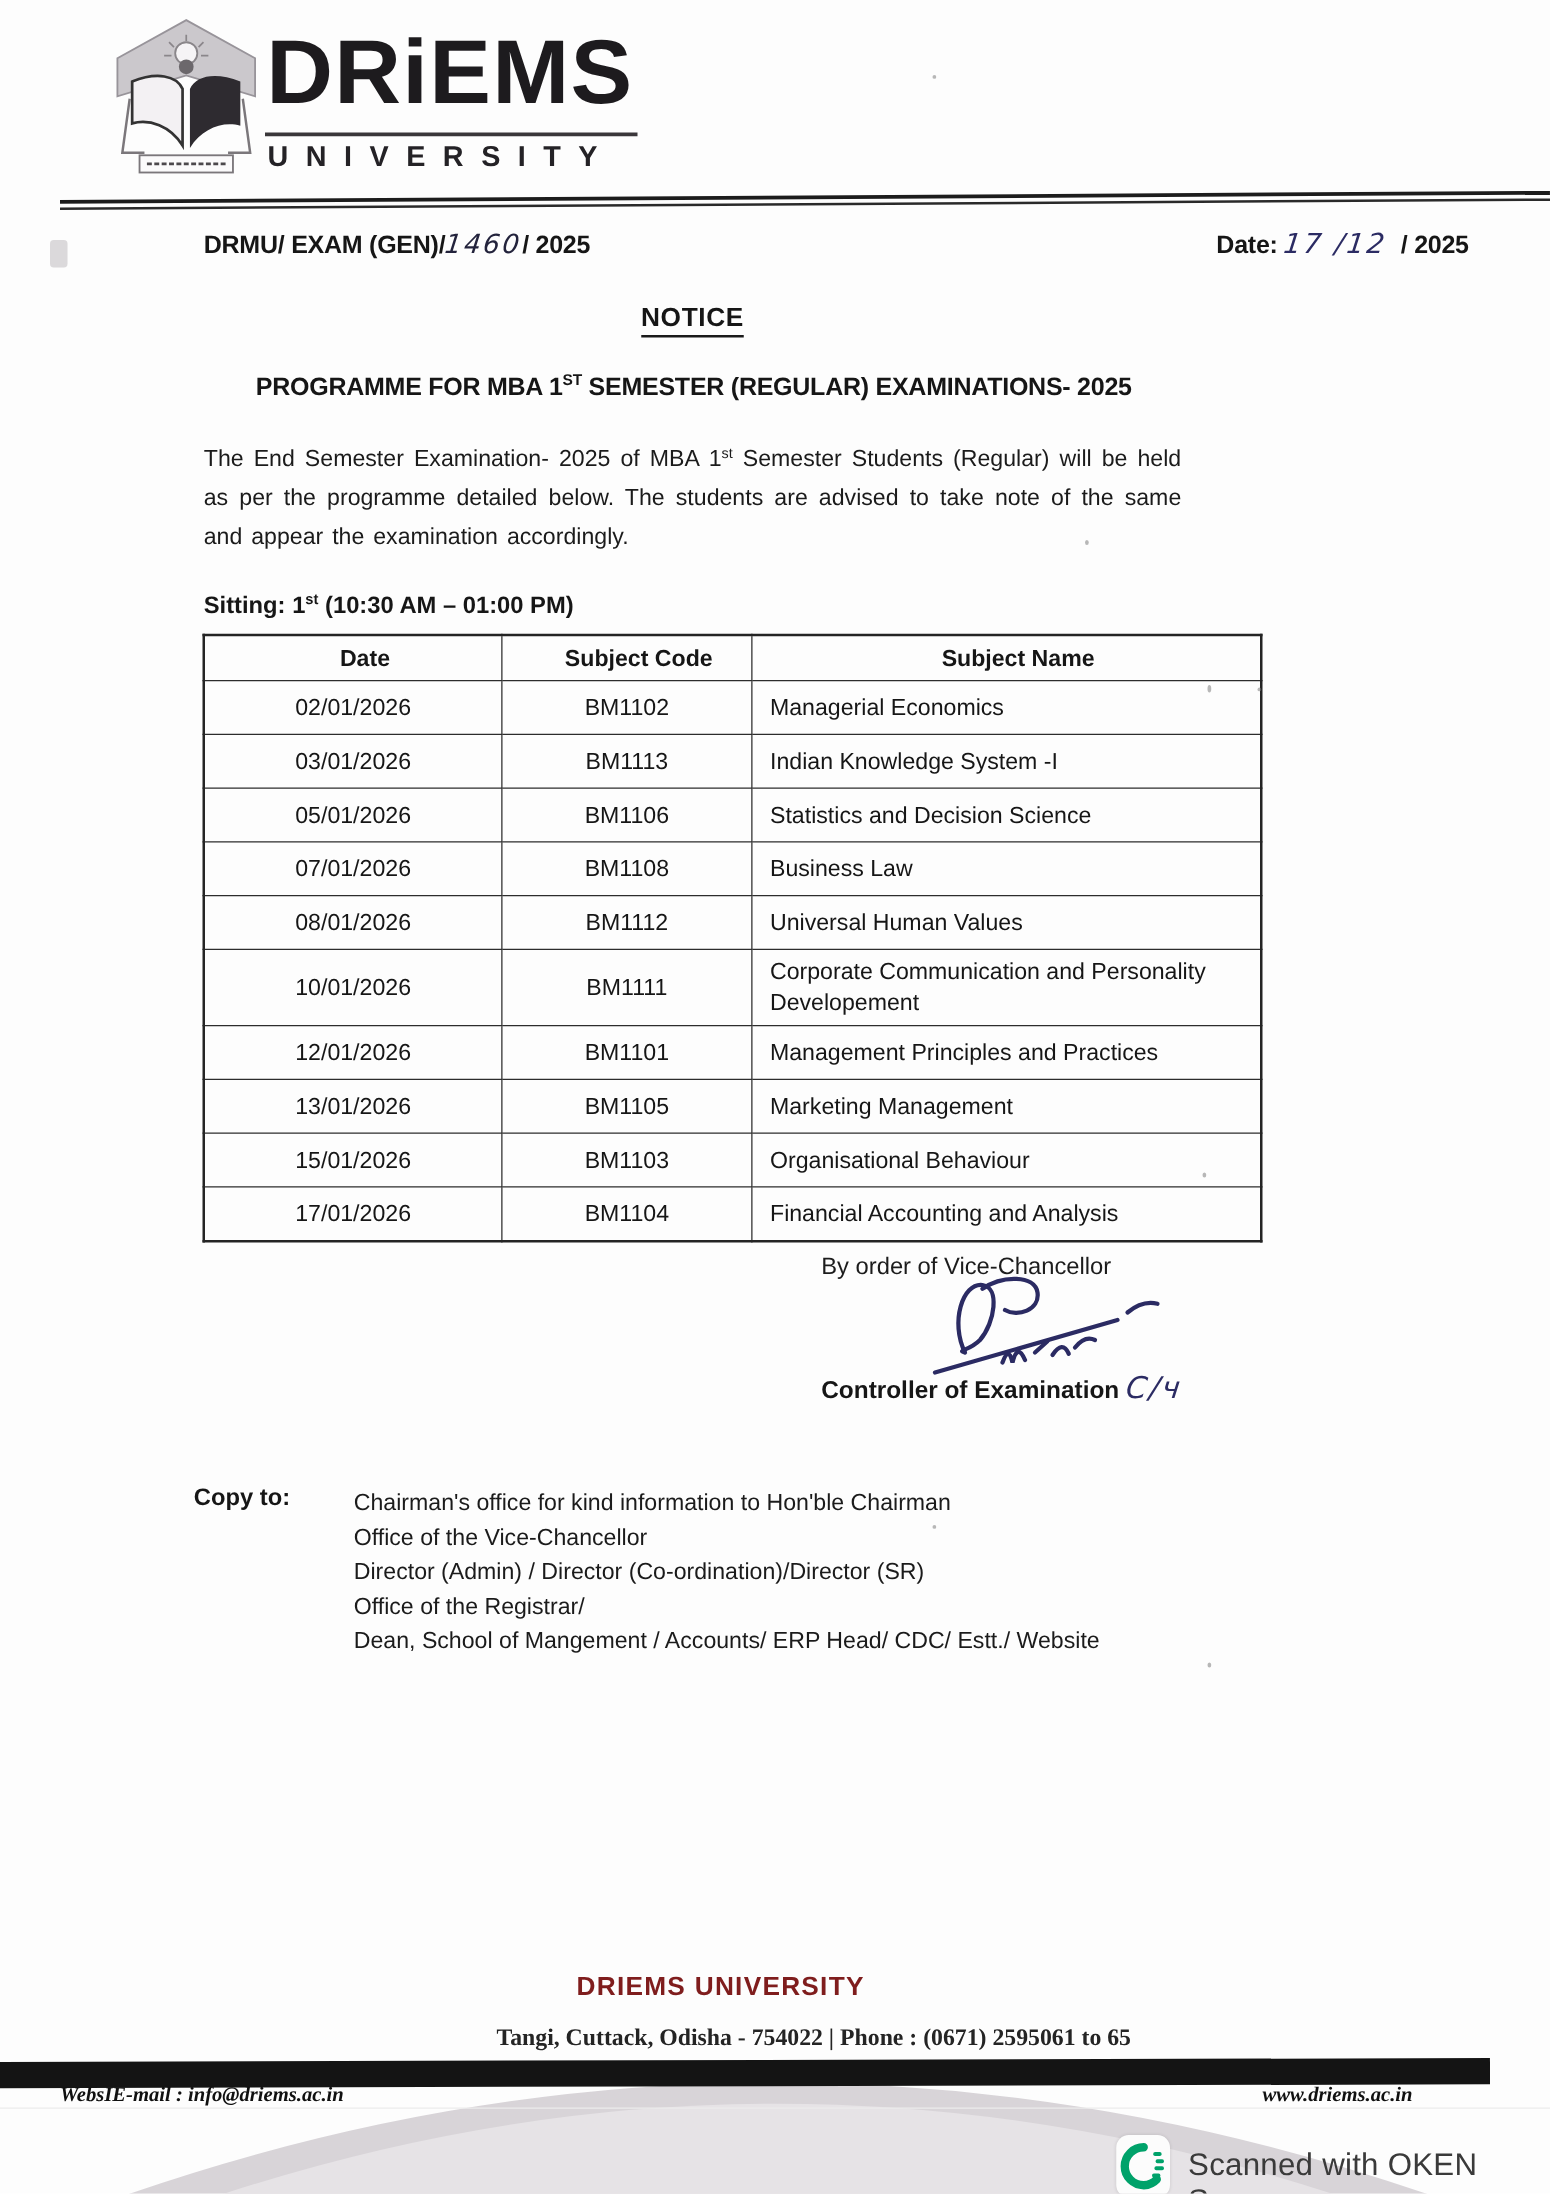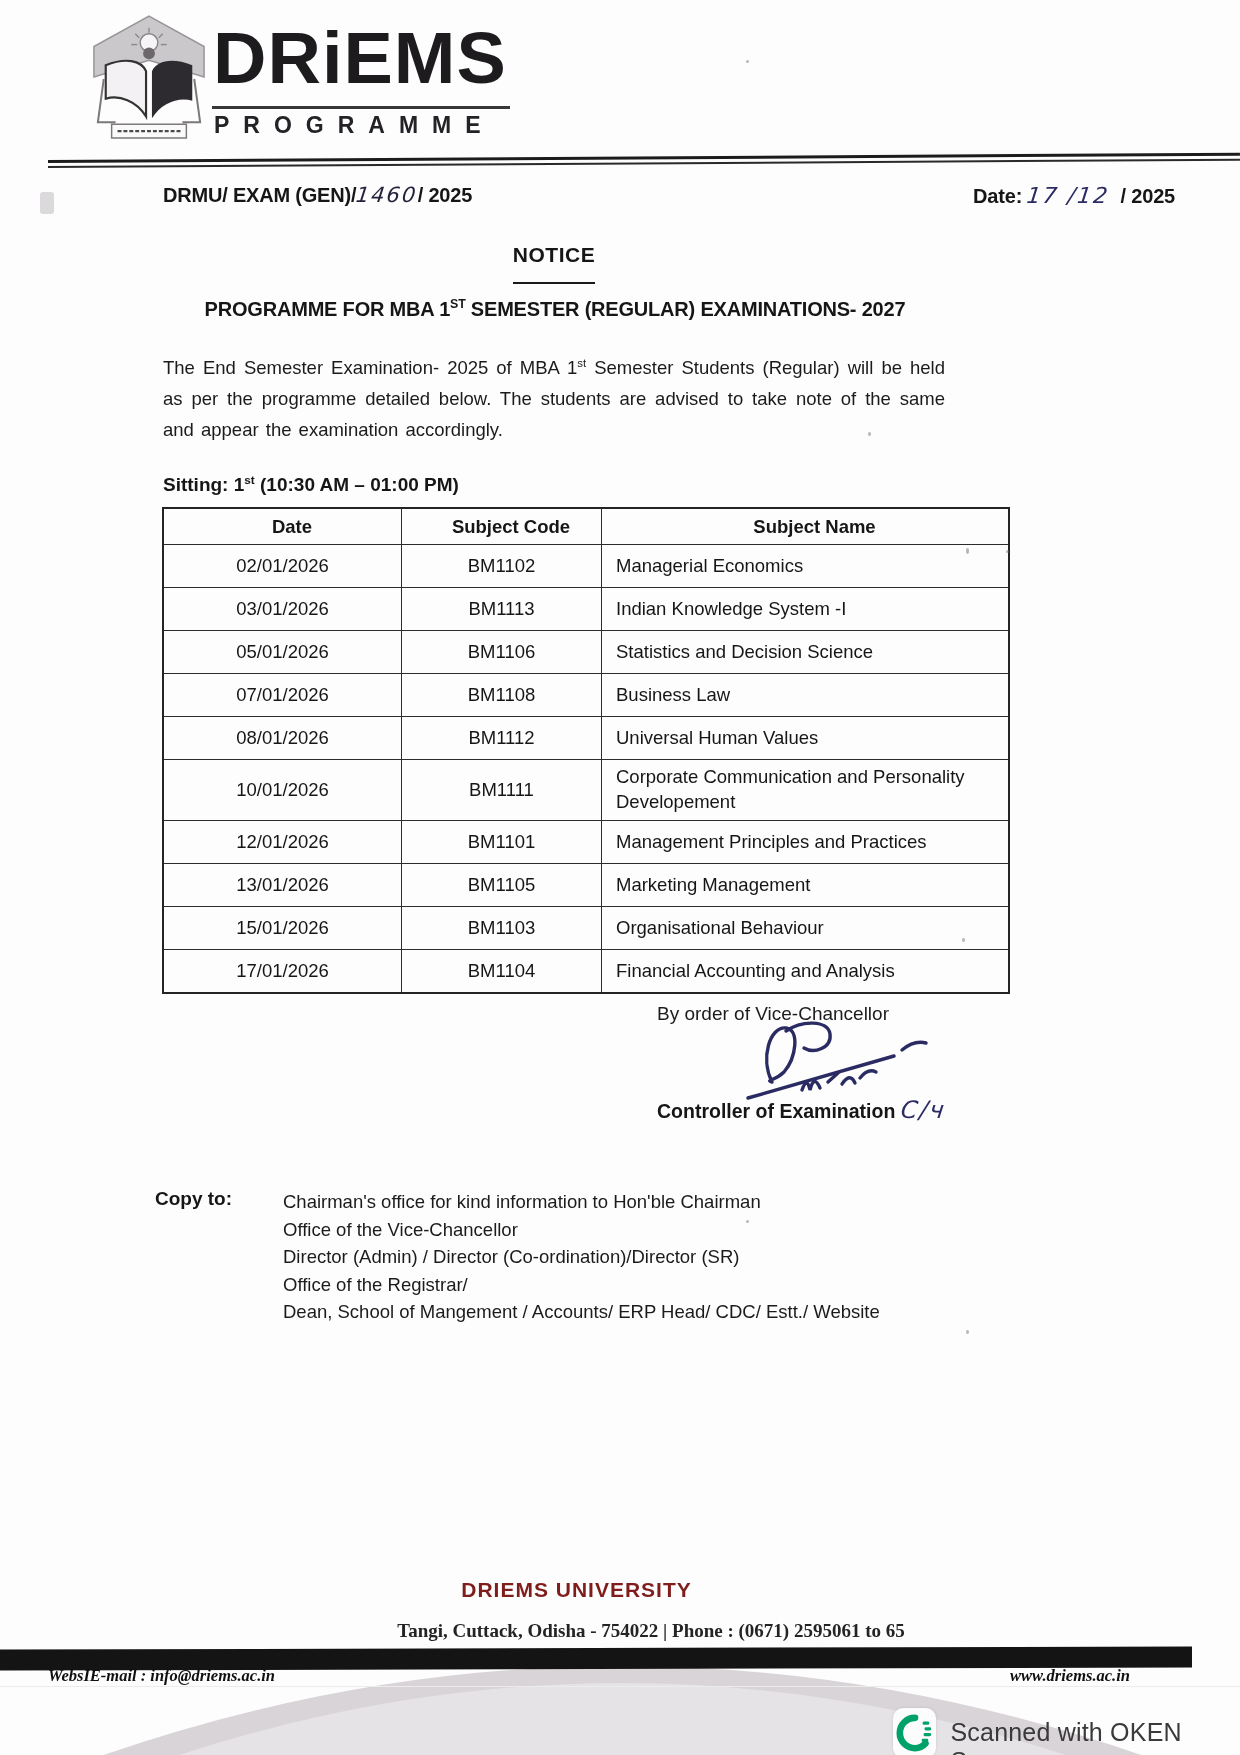--- a/index.html
+++ b/index.html
@@ -16,21 +16,21 @@
   .rule-a{height:3px;background:#1c1c1c;}
   .rule-b{height:2px;background:#2a2a2a;margin-top:3px;}
   
   .refrow{position:absolute;left:163px;top:183px;width:1012px;display:flex;justify-content:space-between;}
   .reftext{font-size:20px;font-weight:bold;letter-spacing:-.2px;}
   .hand{display:inline-block;font-family:"DejaVu Sans",sans-serif;font-style:italic;
         transform:skewX(-7deg);font-size:22px;font-weight:normal;letter-spacing:2px;}
   .hand-ref{font-size:21px;}
   
   .notice-head{position:absolute;left:163px;top:243px;width:782px;text-align:center;}
-  .notice-head span{font-size:21px;font-weight:bold;letter-spacing:.5px;border-bottom:2.5px solid #1a1a1a;padding-bottom:16px;}
+  .notice-head span{font-size:21px;font-weight:bold;letter-spacing:.5px;border-bottom:2.5px solid #1a1a1a;padding-bottom:2px;}
   .prog-title{position:absolute;left:140px;top:297px;width:830px;text-align:center;
               font-size:20px;font-weight:bold;letter-spacing:-.2px;}
   sup{font-size:.62em;}
   .para{position:absolute;left:163px;top:348px;width:782px;font-size:18.5px;line-height:31px;
         text-align:justify;word-spacing:2px;color:#1b1b1b;}
   .sitting{position:absolute;left:163px;top:473px;font-size:19px;font-weight:bold;}
   
   table.exam{position:absolute;left:162px;top:507px;border-collapse:collapse;table-layout:fixed;
              width:779px;background:#fdfdfd;}
   table.exam th,table.exam td{border:1.8px solid #2c2c2c;font-size:18.5px;vertical-align:middle;}
@@ -91,40 +91,40 @@
       <path d="M104,52 C84,44 68,47 63,58 L63,106 C73,90 90,84 104,88 Z" fill="#2e2b30"></path>
       <circle cx="60" cy="40" r="6" fill="#6c686c"></circle>
       <path d="M14,66 L8,110 L26,110" fill="none" stroke="#7b777b" stroke-width="2"></path>
       <path d="M106,66 L112,110 L94,110" fill="none" stroke="#7b777b" stroke-width="2"></path>
       <rect x="22" y="112" width="76" height="14" fill="#fbfafb" stroke="#7b777b" stroke-width="1.5"></rect>
       <line x1="28" y1="119" x2="92" y2="119" stroke="#4c484c" stroke-width="2.4" stroke-dasharray="4 2"></line>
     </svg>
   </div>
   <div class="brand">DRiEMS</div>
   <div class="brand-rule"></div>
-  <div class="brand-sub">PROGRAMME</div>
+  <div class="brand-sub">UNIVERSITY</div>
   <div class="rule-wrap">
     <div class="rule-a"></div>
       <div class="rule-b"></div>
   </div>
 
   <div class="refrow">
     <div class="reftext">
       <span>DRMU/ EXAM (GEN)/</span><span class="hand hand-ref ink-ref" style="color: rgb(35, 35, 60);">1460</span><span>/ 2025</span>
     </div>
     <div class="reftext">
       <span>Date:</span> <span class="hand ink" style="color: rgb(43, 43, 99);">17 /12</span>&nbsp;&nbsp;<span>/ 2025</span>
     </div>
   </div>
 
   <div class="notice-head">
     <span>NOTICE</span>
   </div>
   <div class="prog-title">
-    <span>PROGRAMME FOR MBA 1</span><sup>ST</sup><span> SEMESTER (REGULAR) EXAMINATIONS- 2027</span>
+    <span>PROGRAMME FOR MBA 1</span><sup>ST</sup><span> SEMESTER (REGULAR) EXAMINATIONS- 2025</span>
   </div>
 
   <div class="para">
     <span>The End Semester Examination- 2025 of MBA 1</span><sup>st</sup><span> Semester Students (Regular) will be held as per the programme detailed below. The students are advised to take note of the same and appear the examination accordingly.</span>
   </div>
 
   <div class="sitting">
     <span>Sitting: 1</span><sup>st</sup><span> (10:30 AM – 01:00 PM)</span>
   </div>
 

